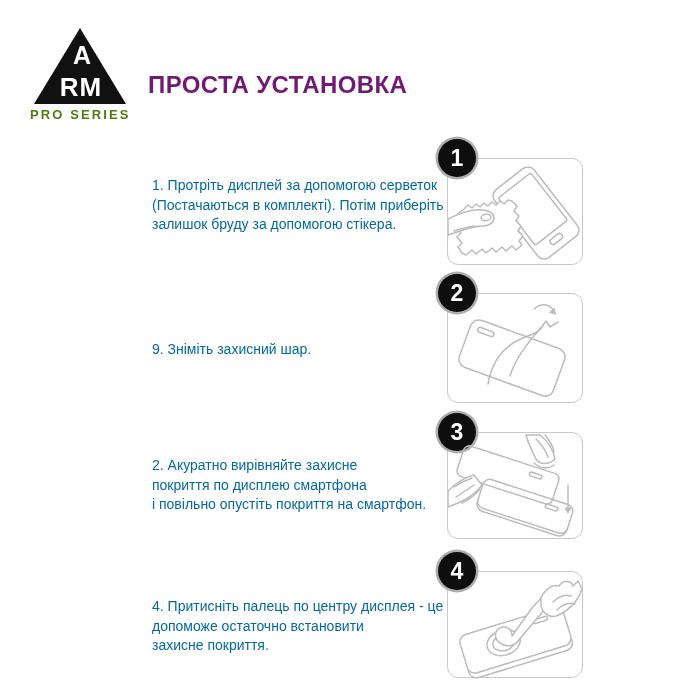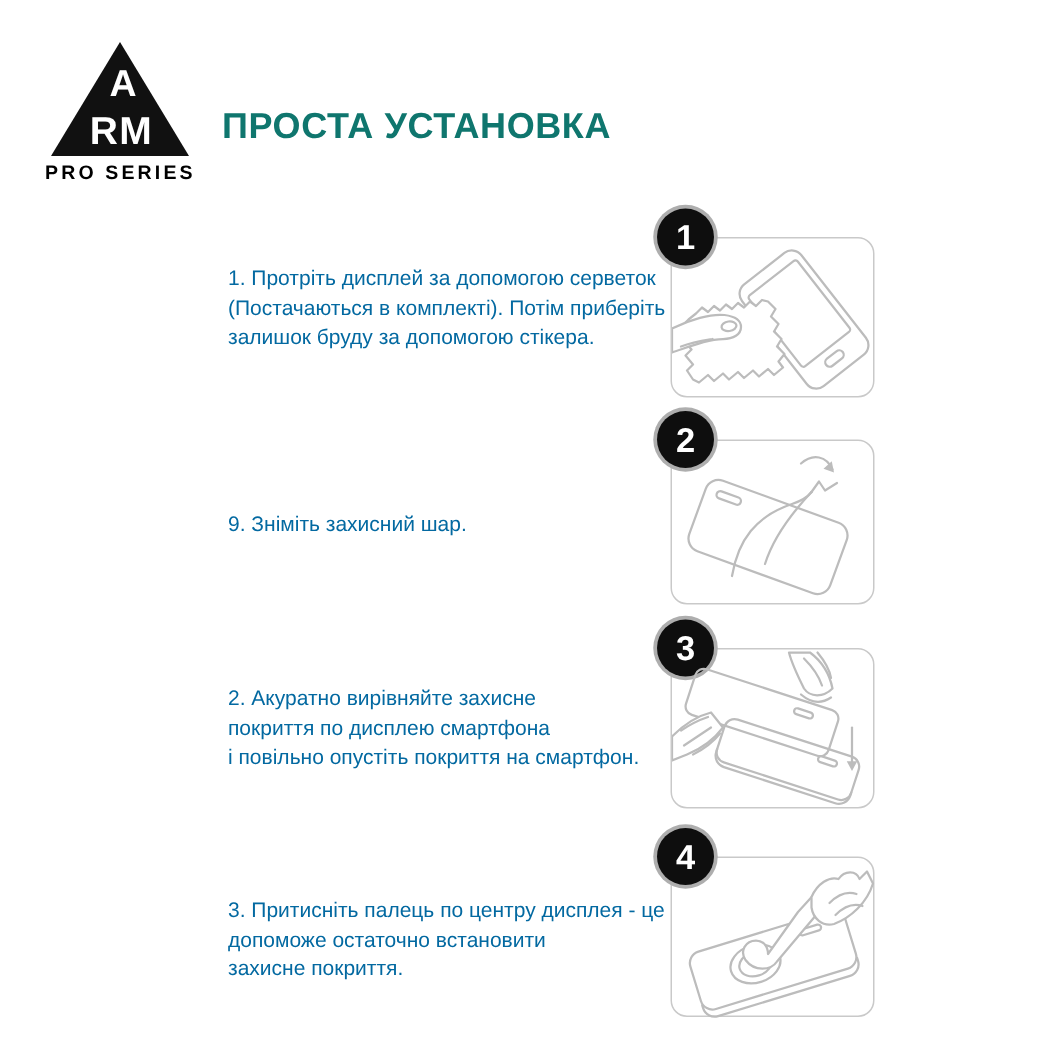--- a/index.html
+++ b/index.html
@@ -5,26 +5,26 @@
   html,body{margin:0;padding:0;}
   body{
     width:700px;height:700px;background:#ffffff;position:relative;overflow:hidden;
     font-family:"Liberation Sans", sans-serif;
   }
   
   .logo{position:absolute;left:30px;top:26px;width:100px;text-align:center;}
   .logo svg{display:block;margin:0 auto;}
   .logo-sub{
     margin-top:1px;font-size:13px;font-weight:bold;letter-spacing:2.1px;
-    color:#000000;white-space:nowrap;
+    color:#4d7c0f;white-space:nowrap;
   }
   
   .page-title{
     position:absolute;left:148px;top:71px;
-    font-size:24px;font-weight:bold;letter-spacing:.4px;color:#0f766e;white-space:nowrap;
+    font-size:24px;font-weight:bold;letter-spacing:.4px;color:#701a75;white-space:nowrap;
   }
   
   .step-text{
     position:absolute;left:122px;width:340px;
     font-size:14px;line-height:19.5px;color:#0369a1;white-space:pre;margin-left:30px;
   }
   .step-text.s1{top:176px;}
   .step-text.s2{top:340px;}
   .step-text.s3{top:456px;}
   .step-text.s4{top:597px;}
@@ -62,21 +62,21 @@
 
 <div class="page-title">ПРОСТА УСТАНОВКА</div>
 
 <div class="step-text s1">1. Протріть дисплей за допомогою серветок
 (Постачаються в комплекті). Потім приберіть
 залишок бруду за допомогою стікера.</div>
 <div class="step-text s2">9. Зніміть захисний шар.</div>
 <div class="step-text s3">2. Акуратно вирівняйте захисне
 покриття по дисплею смартфона
 і повільно опустіть покриття на смартфон.</div>
-<div class="step-text s4">3. Притисніть палець по центру дисплея - це
+<div class="step-text s4">4. Притисніть палець по центру дисплея - це
 допоможе остаточно встановити
 захисне покриття.</div>
 
 <div class="card c1">
   <div class="badge">1</div>
   <svg width="136" height="107" viewBox="0 0 136 107">
     <g transform="rotate(-38 88 54)">
       <rect class="art" x="63" y="11" width="50" height="86" rx="8"></rect>
       <rect class="art" x="67.5" y="19" width="41" height="60" rx="2"></rect>
       <rect class="art" x="81" y="84" width="14" height="6" rx="3"></rect>

